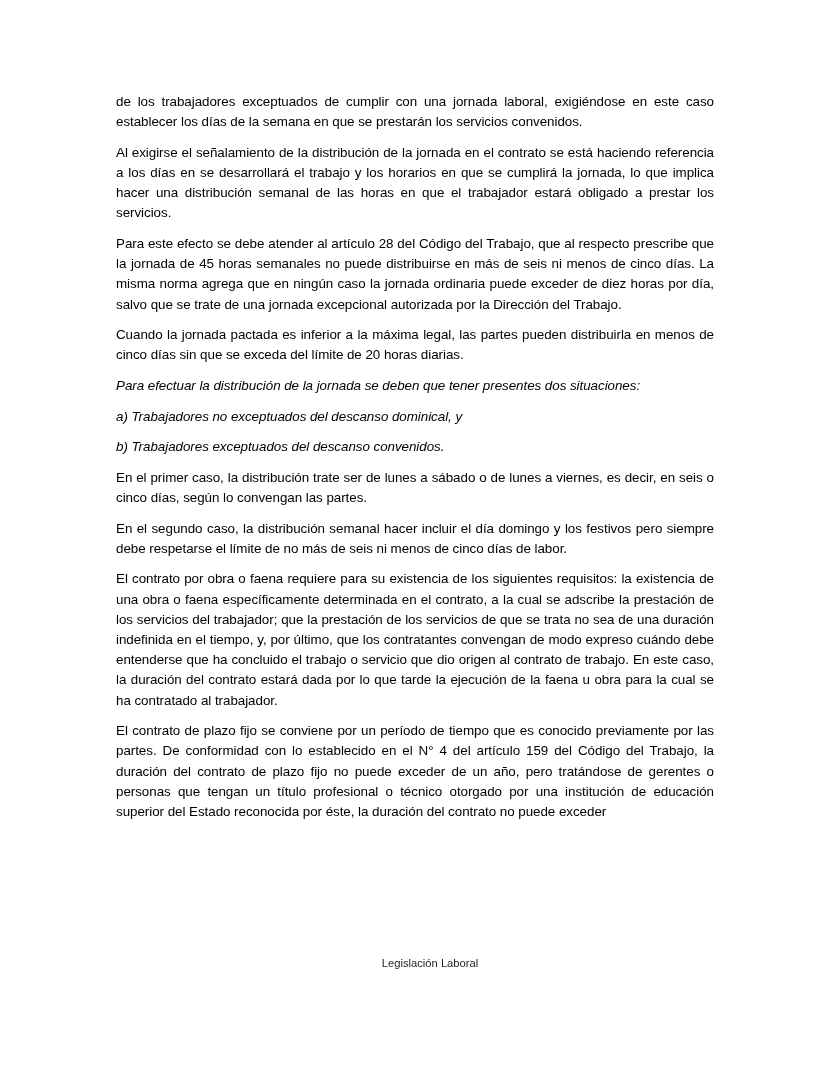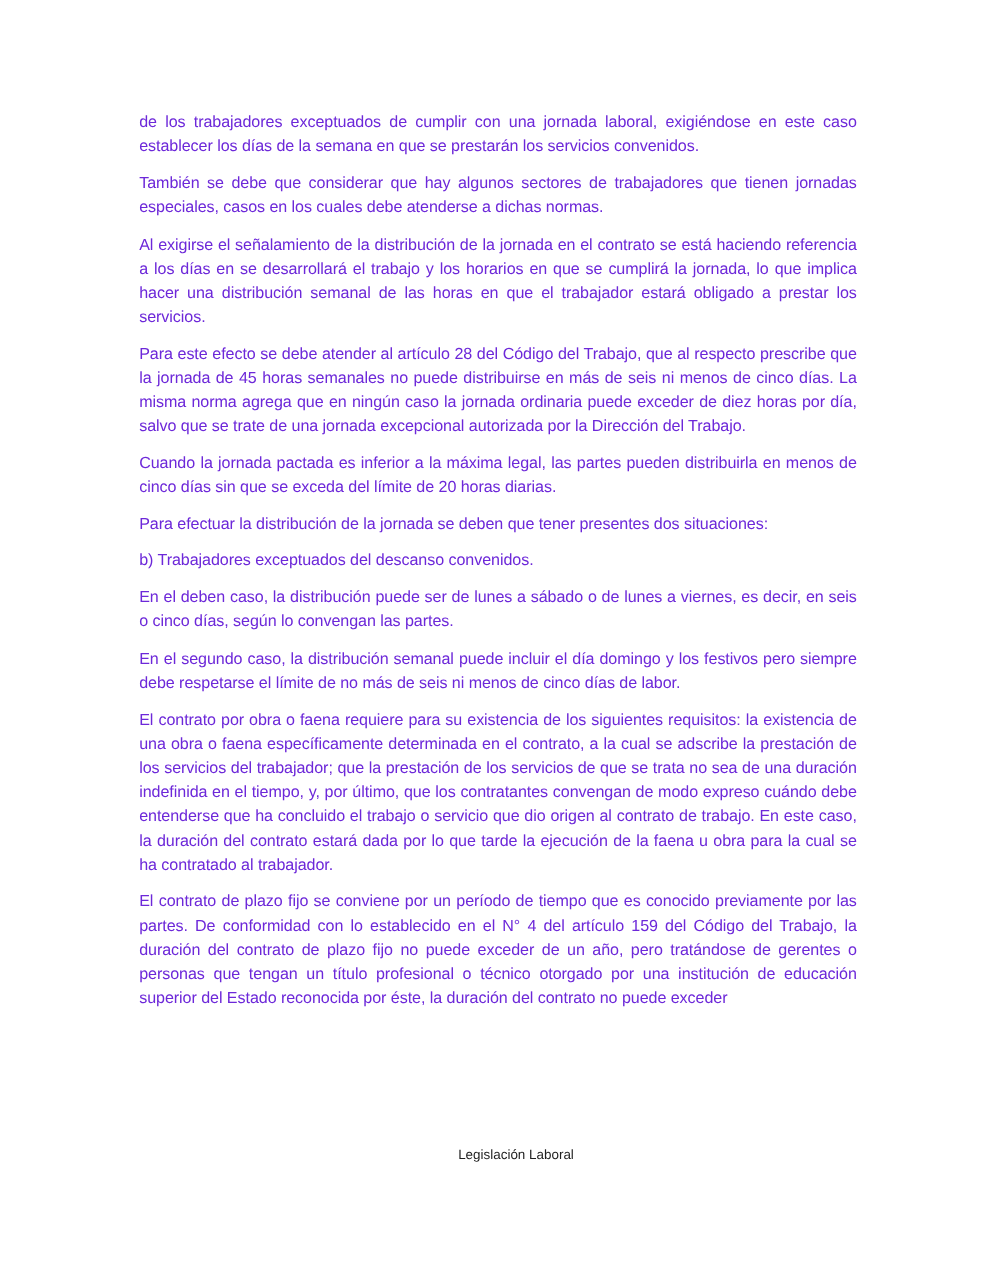--- a/index.html
+++ b/index.html
@@ -1,43 +1,43 @@
 <!DOCTYPE html>
 <html><head>
 <meta charset="utf-8">
 <style>
   html, body { margin: 0; padding: 0; background: #ffffff; }
   body { width: 828px; height: 1071px; position: relative; overflow: hidden; }
   .page {
     position: absolute; left: 116px; top: 92px; width: 598px;
     font-family: "Liberation Sans", sans-serif;
-    font-size: 13.4px; line-height: 20.2px; color: #6d28d9;
+    font-size: 13.4px; line-height: 20.2px; color: #000000;
   }
   .para { margin: 0 0 10.4px 0; text-align: justify; letter-spacing: -0.05px; }
-  .para.left { text-align: left; }
+  .para.left { text-align: left; font-style: italic; }
   .footer {
     position: absolute; left: 16px; width: 828px; top: 955px;
     text-align: center;
     font-family: "Liberation Sans", sans-serif;
     font-size: 11.2px; line-height: 16.6px; color: #1e1e1e;
   }
   .footer div { margin: 0; }
 </style>
 </head>
 <body>
 
 <div class="page">
   <p class="para">de los trabajadores exceptuados de cumplir con una jornada laboral, exigiéndose en este caso establecer los días de la semana en que se prestarán los servicios convenidos.</p>
-  <p class="para">También se debe que considerar que hay algunos sectores de trabajadores que tienen jornadas especiales, casos en los cuales debe atenderse a dichas normas.</p>
   <p class="para">Al exigirse el señalamiento de la distribución de la jornada en el contrato se está haciendo referencia a los días en se desarrollará el trabajo y los horarios en que se cumplirá la jornada, lo que implica hacer una distribución semanal de las horas en que el trabajador estará obligado a prestar los servicios.</p>
   <p class="para">Para este efecto se debe atender al artículo 28 del Código del Trabajo, que al respecto prescribe que la jornada de 45 horas semanales no puede distribuirse en más de seis ni menos de cinco días. La misma norma agrega que en ningún caso la jornada ordinaria puede exceder de diez horas por día, salvo que se trate de una jornada excepcional autorizada por la Dirección del Trabajo.</p>
   <p class="para">Cuando la jornada pactada es inferior a la máxima legal, las partes pueden distribuirla en menos de cinco días sin que se exceda del límite de 20 horas diarias.</p>
   <p class="para left">Para efectuar la distribución de la jornada se deben que tener presentes dos situaciones:</p>
+  <p class="para left">a) Trabajadores no exceptuados del descanso dominical, y</p>
   <p class="para left">b) Trabajadores exceptuados del descanso convenidos.</p>
-  <p class="para">En el deben caso, la distribución puede ser de lunes a sábado o de lunes a viernes, es decir, en seis o cinco días, según lo convengan las partes.</p>
-  <p class="para">En el segundo caso, la distribución semanal puede incluir el día domingo y los festivos pero siempre debe respetarse el límite de no más de seis ni menos de cinco días de labor.</p>
+  <p class="para">En el primer caso, la distribución trate ser de lunes a sábado o de lunes a viernes, es decir, en seis o cinco días, según lo convengan las partes.</p>
+  <p class="para">En el segundo caso, la distribución semanal hacer incluir el día domingo y los festivos pero siempre debe respetarse el límite de no más de seis ni menos de cinco días de labor.</p>
   <p class="para">El contrato por obra o faena requiere para su existencia de los siguientes requisitos: la existencia de una obra o faena específicamente determinada en el contrato, a la cual se adscribe la prestación de los servicios del trabajador; que la prestación de los servicios de que se trata no sea de una duración indefinida en el tiempo, y, por último, que los contratantes convengan de modo expreso cuándo debe entenderse que ha concluido el trabajo o servicio que dio origen al contrato de trabajo. En este caso, la duración del contrato estará dada por lo que tarde la ejecución de la faena u obra para la cual se ha contratado al trabajador.</p>
   <p class="para">El contrato de plazo fijo se conviene por un período de tiempo que es conocido previamente por las partes. De conformidad con lo establecido en el N° 4 del artículo 159 del Código del Trabajo, la duración del contrato de plazo fijo no puede exceder de un año, pero tratándose de gerentes o personas que tengan un título profesional o técnico otorgado por una institución de educación superior del Estado reconocida por éste, la duración del contrato no puede exceder</p>
 </div>
 
 <div class="footer">
   <div>Legislación Laboral</div>
 </div>
 
 </body></html>

